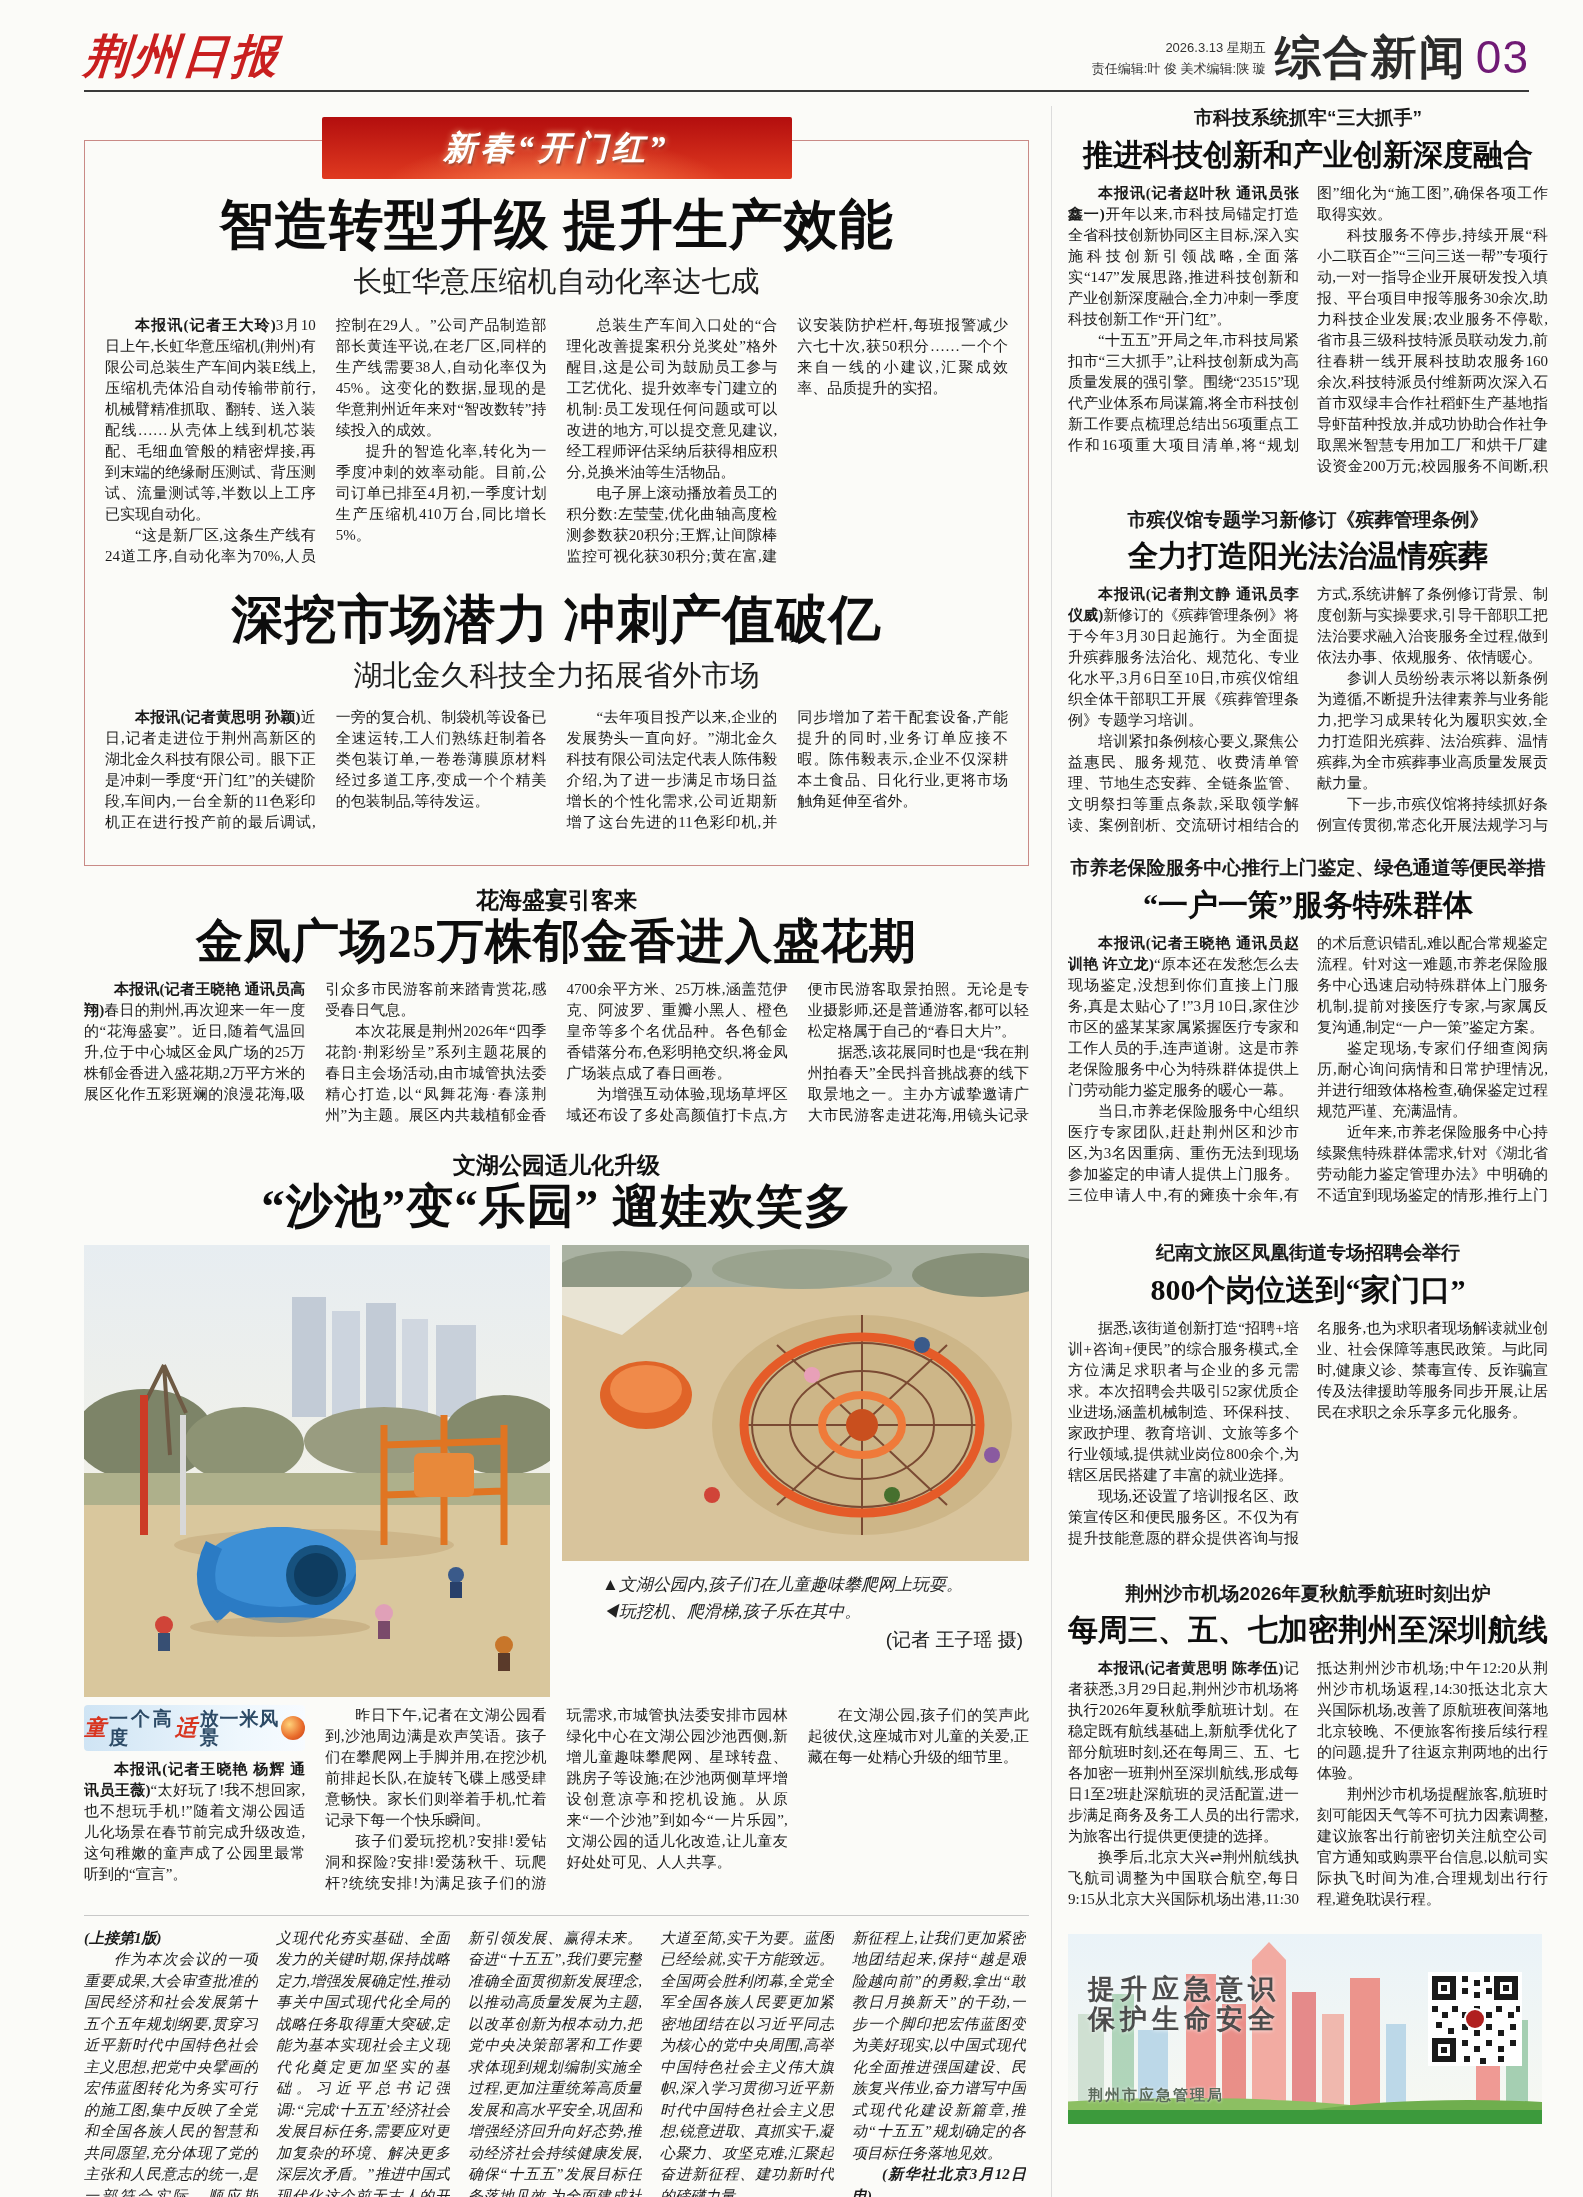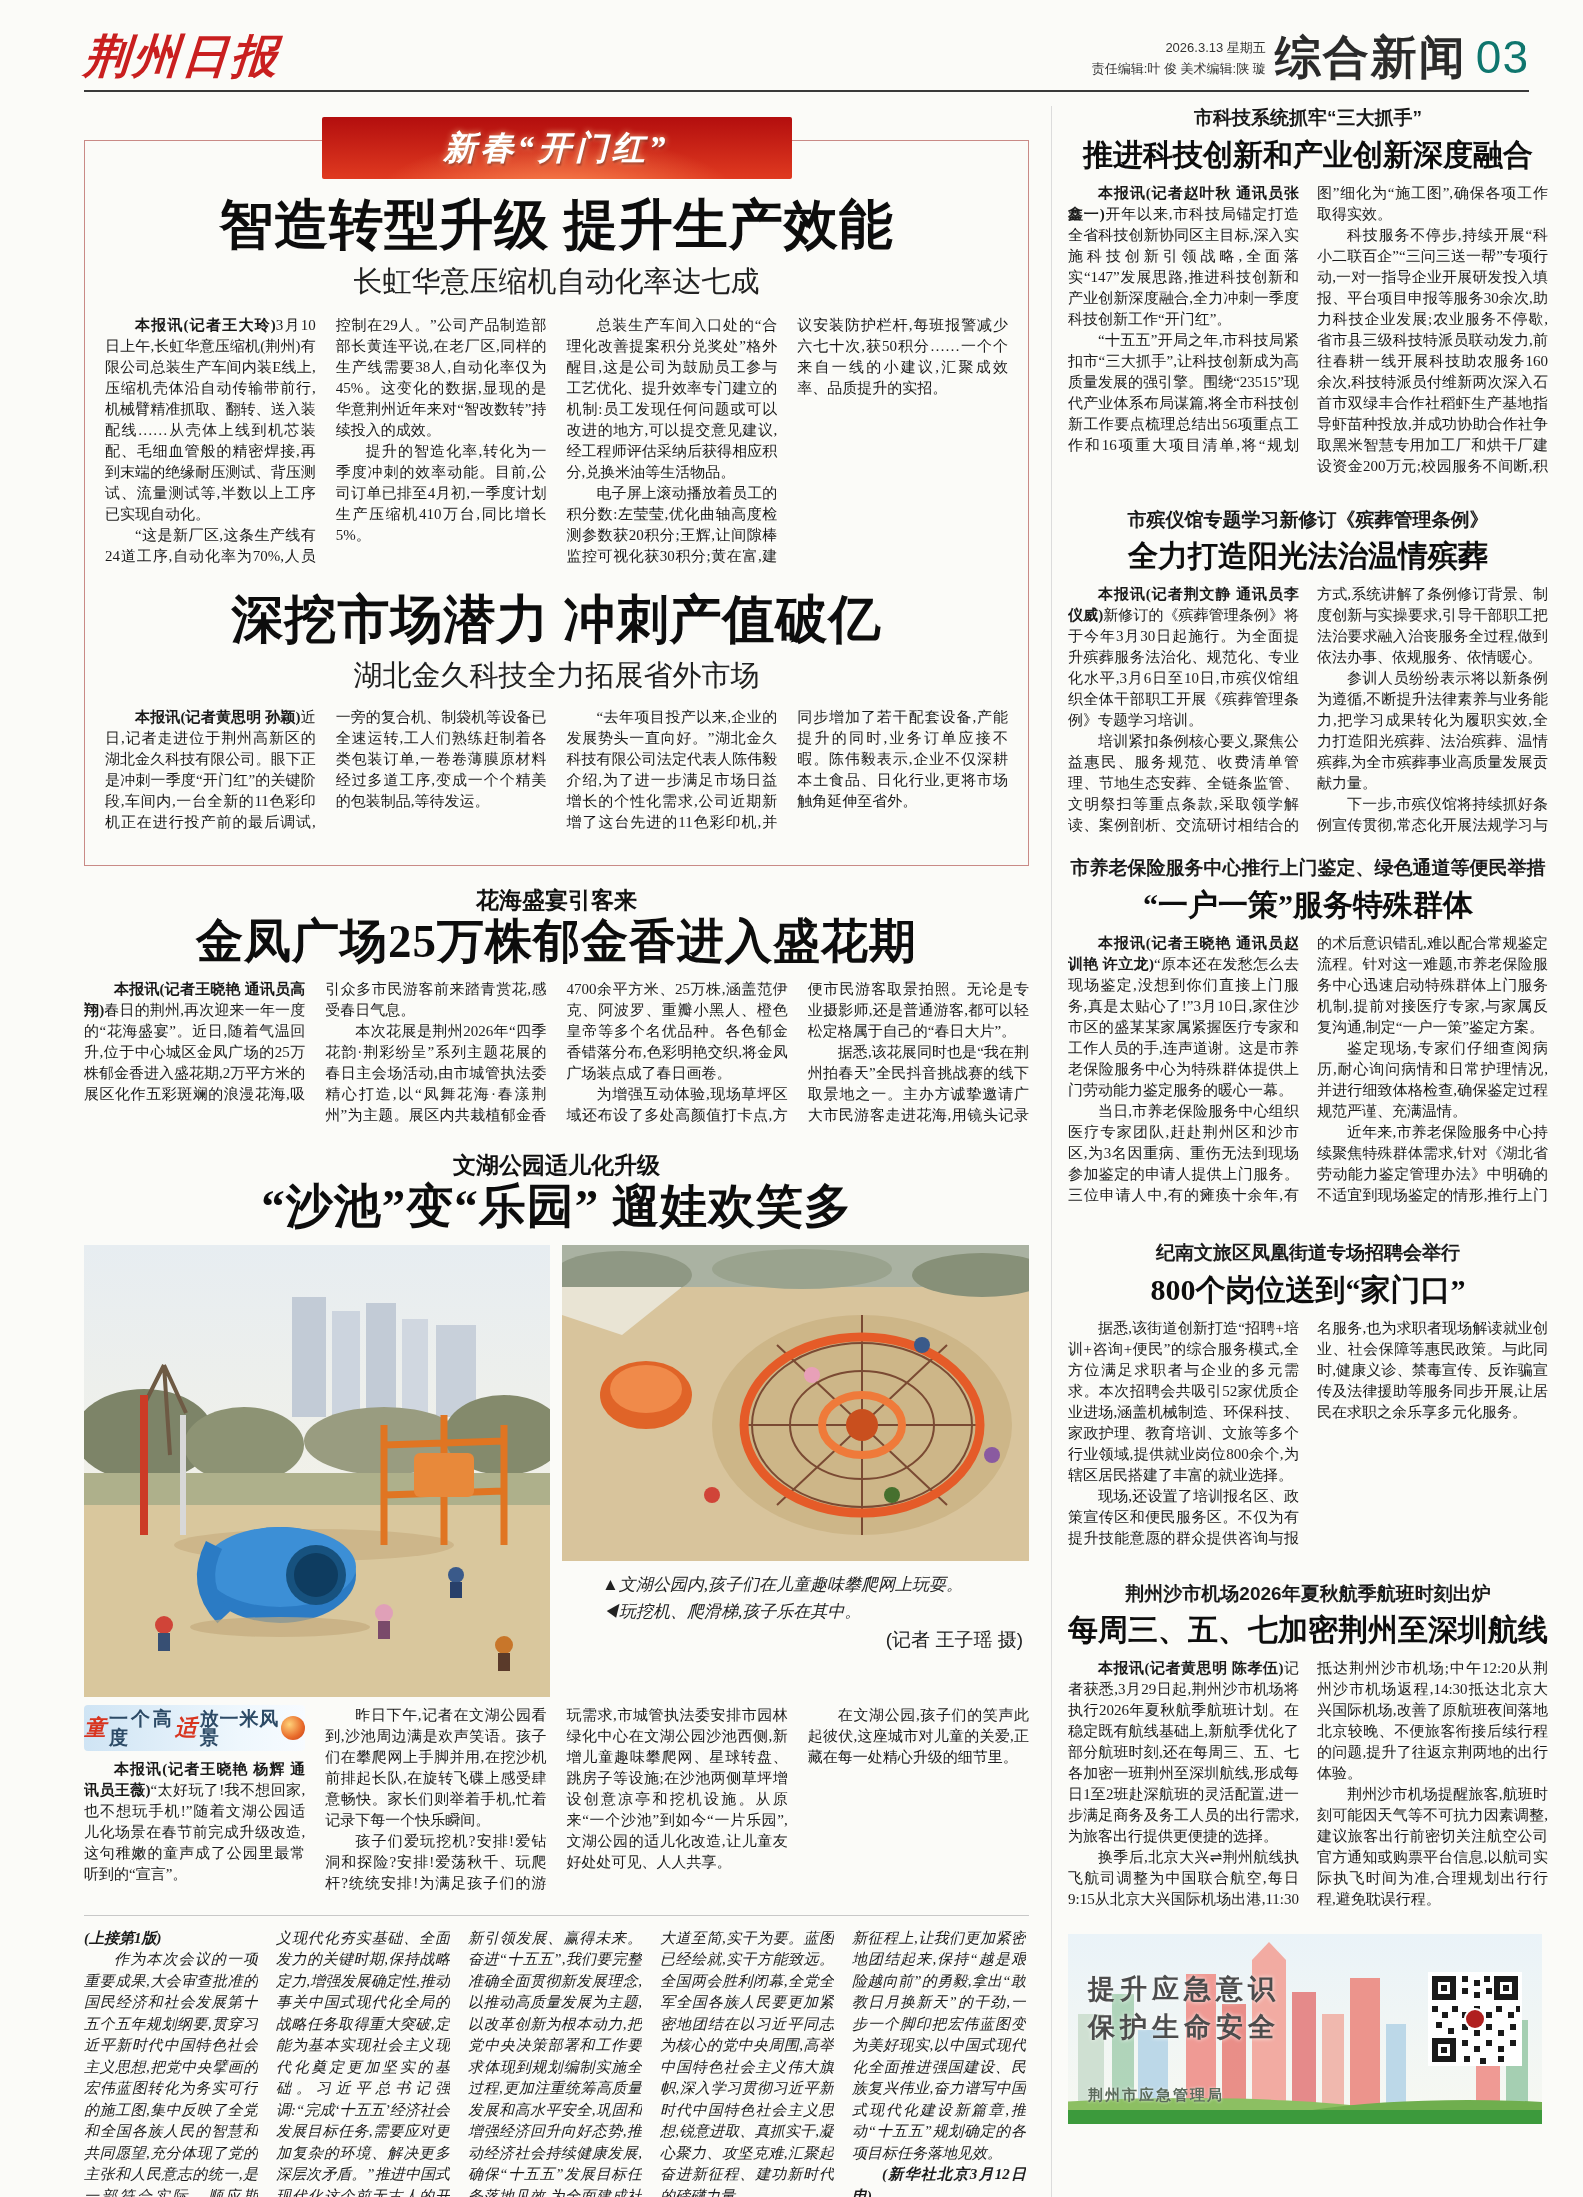--- a/index.html
+++ b/index.html
@@ -12,21 +12,21 @@
   .page { padding:34px 54px 0 84px; }
 
   
   .hdr { display:flex; justify-content:space-between; align-items:flex-end;
          border-bottom:2px solid #3a3a3a; padding-bottom:10px; }
   .masthead { font:italic 900 46px/1 "Liberation Serif",serif; color:#c91f1f;
               letter-spacing:3px; transform:skewX(-4deg); }
   .hdr-right { display:flex; align-items:flex-end; gap:9px; }
   .hdr-meta { text-align:right; font:13px/1.6 "Liberation Sans",sans-serif; color:#333; }
   .section-ttl { font:900 46px/1 "Liberation Sans",sans-serif; color:#2b2b2b; letter-spacing:2px; }
-  .page-no { font:400 46px/1 "Liberation Sans",sans-serif; color:#0f766e; letter-spacing:1px; }
+  .page-no { font:400 46px/1 "Liberation Sans",sans-serif; color:#701a75; letter-spacing:1px; }
 
   
   .cols { display:flex; gap:22px; margin-top:14px; }
   .main { width:945px; flex:none; }
   .rail { flex:1; border-left:1px solid #dcdcdc; padding-left:16px; }
 
   
   .kicker { font:700 23px/1.25 "Liberation Sans",sans-serif; text-align:center; color:#111; }
   .h-xl { font:900 54px/1.12 "Liberation Serif",serif; text-align:center; letter-spacing:1px; color:#0d0d0d; }
   .h-sub { font:400 29px/1.3 "Liberation Sans",sans-serif; text-align:center; color:#222; margin-top:8px; }
@@ -87,21 +87,21 @@
   .rail-title { font:900 30px/1.2 "Liberation Serif",serif; text-align:center; white-space:nowrap; overflow:hidden; margin-top:6px; color:#0d0d0d; }
   .rail-body { column-count:2; column-gap:18px; column-fill:auto; overflow:hidden; margin-top:10px;
     font:15px/21px "Liberation Serif",serif; text-align:justify; }
   .rail-body p { margin:0; text-indent:2em; }
   .rb-1{height:305px} .rb-2{height:252px} .rb-3{height:288px} .rb-4{height:244px} .rb-5{height:266px}
 
   
   .ad { position:relative; width:100%; height:190px; margin-top:6px; overflow:hidden; }
   .ad-line { position:absolute; left:20px; font:900 27px/1 "Liberation Sans",sans-serif; color:#4c4c4c;
     text-shadow:0 0 4px rgba(255,255,255,.9); letter-spacing:5px; }
-  .ad-l1 { top:42px; } .ad-l2 { top:80px; }
+  .ad-l1 { top:42px; } .ad-l2 { top:72px; }
   .ad-org { position:absolute; left:20px; bottom:22px; font:700 15px/1 "Liberation Sans",sans-serif; color:#5c6b5c;
     text-shadow:0 0 3px rgba(255,255,255,.8); letter-spacing:2px; }
   .qr { position:absolute; right:26px; top:38px; }
 </style>
 </head>
 <body>
 
 <div class="page">
 
   <div class="hdr">

